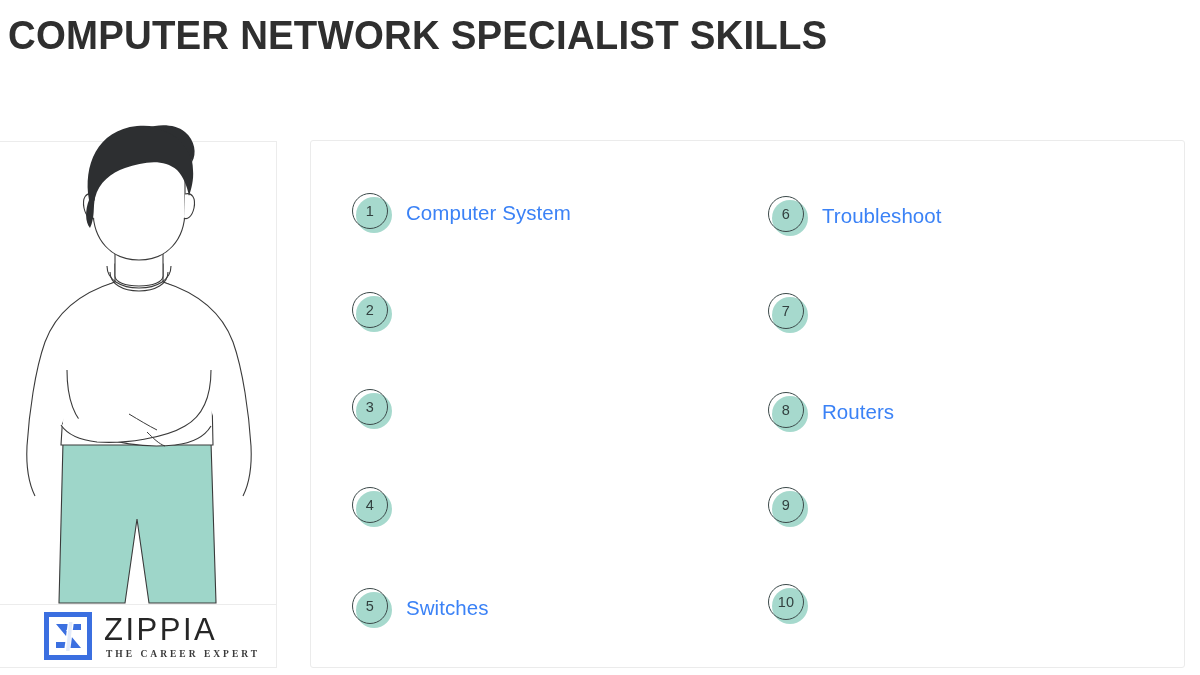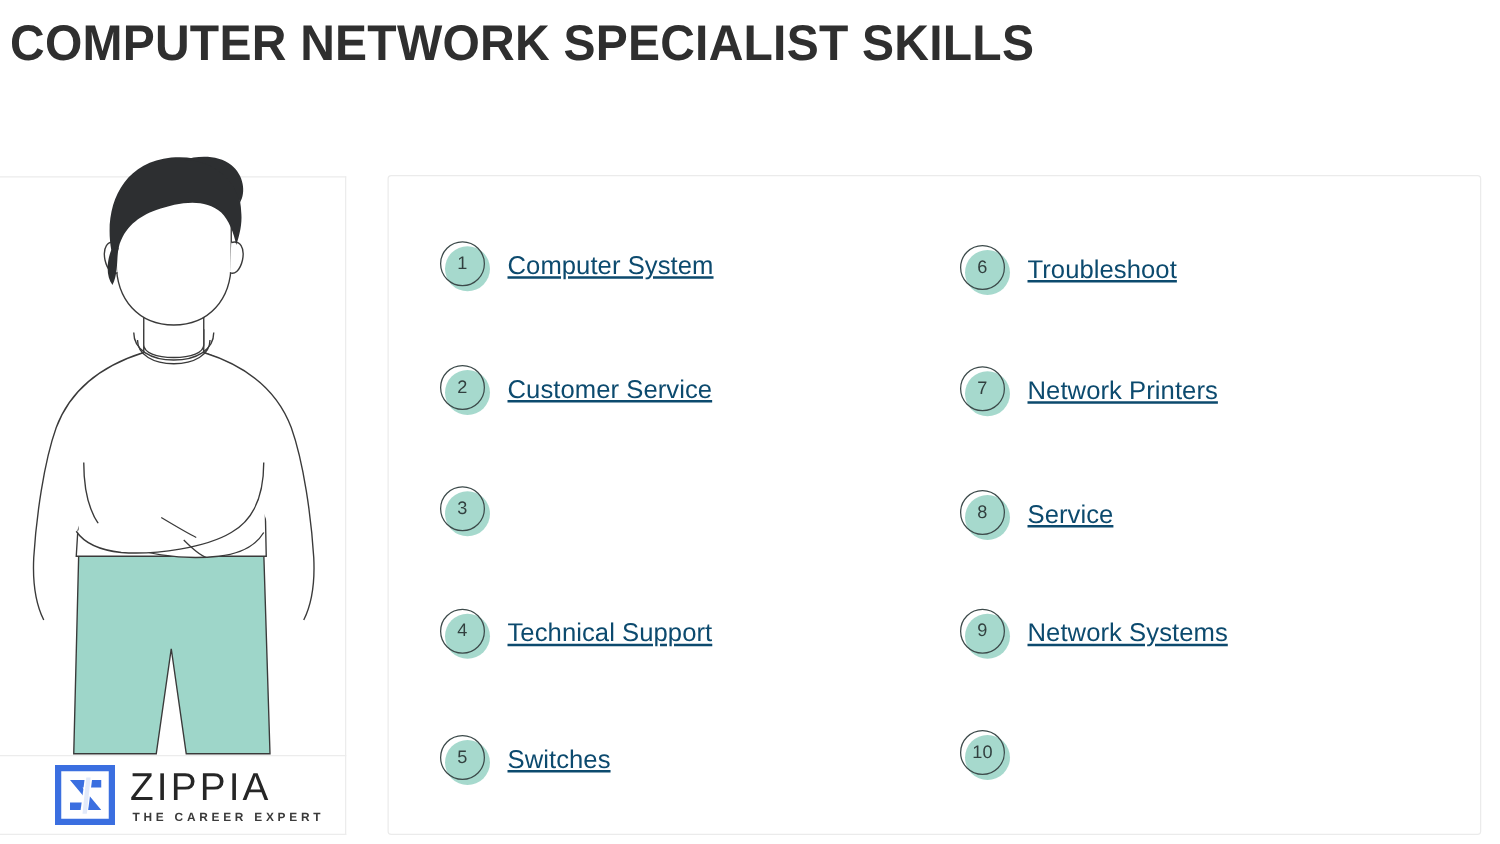--- a/index.html
+++ b/index.html
@@ -90,21 +90,21 @@
   }
   #logo-wordmark {
     font-family: "Liberation Sans", sans-serif;
     font-size: 31px;
     font-weight: 400;
     letter-spacing: 2.5px;
     color: #262626;
     line-height: 1;
   }
   #logo-tagline {
-    font-family: Liberation Sans, sans-serif;
+    font-family: Liberation Serif, serif;
     font-size: 9.5px;
     font-weight: 700;
     letter-spacing: 3.0px;
     color: #3a3a3a;
     line-height: 1;
     margin-top: 5px;
     margin-left: 2px;
   }
 
   
@@ -175,24 +175,23 @@
     font-family: "Liberation Sans", sans-serif;
     font-size: 14.5px;
     font-weight: 400;
     color: #32403f;
     letter-spacing: 0.2px;
   }
   .skill-label {
     font-family: "Liberation Sans", "DejaVu Sans", sans-serif;
     font-size: 20.5px;
     font-weight: 400;
-    color: #0c4a6e;
+    color: #3b82f6;
     white-space: nowrap;
     letter-spacing: 0.05px;
-    text-decoration: underline;
   }
 </style>
 </head>
 <body>
 
 <div id="page-title">COMPUTER NETWORK SPECIALIST SKILLS</div>
 
 <div id="illustration-panel">
 
   <div id="person-illustration">
@@ -282,38 +281,36 @@
       </div>
       <div class="skill-label">Computer System</div>
     </div>
 
     <div class="skill-row" style="top:146px;">
       <div class="skill-badge">
         <div class="disc"></div>
         <div class="ring"></div>
         <div class="num">2</div>
       </div>
-      <div class="skill-label">Customer Service</div>
     </div>
 
     <div class="skill-row" style="top:243px;">
       <div class="skill-badge">
         <div class="disc"></div>
         <div class="ring"></div>
         <div class="num">3</div>
       </div>
     </div>
 
     <div class="skill-row" style="top:341px;">
       <div class="skill-badge">
         <div class="disc"></div>
         <div class="ring"></div>
         <div class="num">4</div>
       </div>
-      <div class="skill-label">Technical Support</div>
     </div>
 
     <div class="skill-row" style="top:442px;">
       <div class="skill-badge">
         <div class="disc"></div>
         <div class="ring"></div>
         <div class="num">5</div>
       </div>
       <div class="skill-label">Switches</div>
     </div>
@@ -330,39 +327,37 @@
       </div>
       <div class="skill-label">Troubleshoot</div>
     </div>
 
     <div class="skill-row" style="top:147px;">
       <div class="skill-badge">
         <div class="disc"></div>
         <div class="ring"></div>
         <div class="num">7</div>
       </div>
-      <div class="skill-label">Network Printers</div>
     </div>
 
     <div class="skill-row" style="top:246px;">
       <div class="skill-badge">
         <div class="disc"></div>
         <div class="ring"></div>
         <div class="num">8</div>
       </div>
-      <div class="skill-label">Service</div>
+      <div class="skill-label">Routers</div>
     </div>
 
     <div class="skill-row" style="top:341px;">
       <div class="skill-badge">
         <div class="disc"></div>
         <div class="ring"></div>
         <div class="num">9</div>
       </div>
-      <div class="skill-label">Network Systems</div>
     </div>
 
     <div class="skill-row" style="top:438px;">
       <div class="skill-badge">
         <div class="disc"></div>
         <div class="ring"></div>
         <div class="num">10</div>
       </div>
     </div>
 

